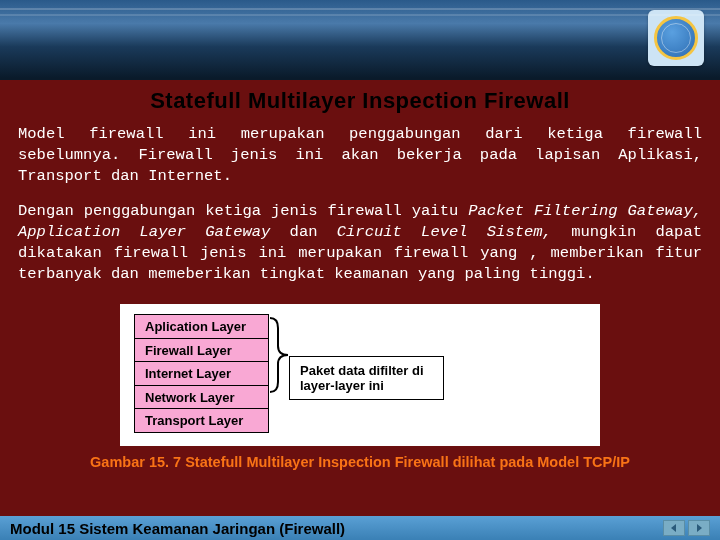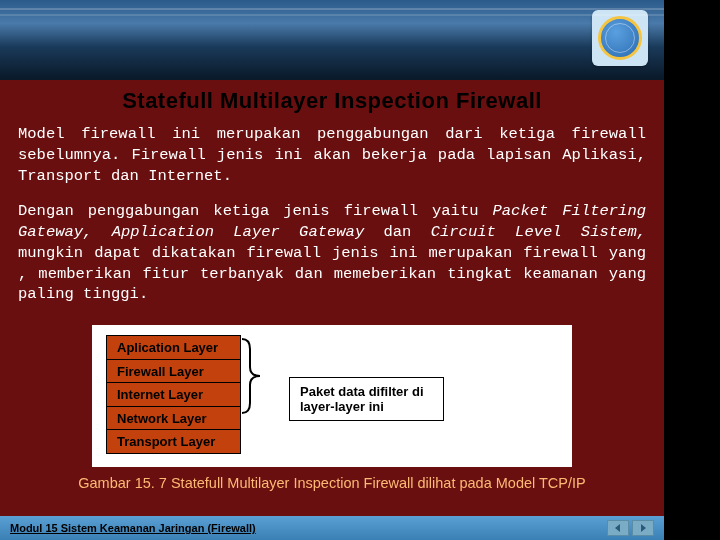--- a/index.html
+++ b/index.html
@@ -1,38 +1,38 @@
 <!DOCTYPE html>
 <html><head>
 <meta charset="utf-8">
 <style>
 * { margin: 0; padding: 0; box-sizing: border-box; }
 body { width: 720px; height: 540px; background: #000; font-family: Arial, sans-serif; overflow: hidden; }
-.slide { width: 664px; height: 540px; background: #fff; position: relative; }
+.slide { width: 720px; height: 540px; background: #fff; position: relative; }
 .header { height: 80px; background: linear-gradient(180deg, #2a5a8a 0%, #4a7aaa 30%, #1a3a5a 60%, #0a1a2a 100%); position: relative; border-bottom: 2px solid #0a1a2a; }
 .header::before { content: ""; position: absolute; top: 8px; left: 0; right: 0; height: 2px; background: rgba(255,255,255,0.2); }
 .header::after { content: ""; position: absolute; top: 14px; left: 0; right: 0; height: 2px; background: rgba(255,255,255,0.15); }
 .logo { position: absolute; right: 16px; top: 10px; width: 56px; height: 56px; background: #cde4f5; border-radius: 6px; display: flex; align-items: center; justify-content: center; box-shadow: 0 1px 3px rgba(0,0,0,0.3); }
 .logo-inner { width: 44px; height: 44px; border-radius: 50%; background: radial-gradient(circle at 40% 35%, #5aa0e0, #2a6ab0); border: 3px solid #f5c542; position: relative; }
 .logo-inner::after { content: ""; position: absolute; inset: 4px; border-radius: 50%; border: 1px solid rgba(255,255,255,0.4); }
 .content-wrap { position: absolute; top: 80px; left: 0; right: 0; bottom: 24px; background: #6a0f0f; padding: 4px; }
 .title { text-align: center; font-size: 22px; font-weight: bold; color: #000; padding: 4px 0 8px; letter-spacing: 0.5px; }
 .body-text { color: #fff; font-size: 15.5px; line-height: 1.35; padding: 2px 14px; text-align: justify; font-family: Liberation Mono, monospace; }
 .body-text p { margin-bottom: 14px; }
 .italic { font-style: italic; }
 .diagram { background: #fff; margin: 4px auto 8px; width: 480px; padding: 10px 14px 14px; position: relative; }
 .diag-row { display: flex; align-items: stretch; }
 .layers { display: flex; flex-direction: column; }
-.layer { border: 1.5px solid #000; padding: 4px 10px; font-size: 13px; font-weight: bold; width: 135px; margin-bottom: -1.5px; background: #c2410c; }
-.filter-box { border: 1.5px solid #000; padding: 6px 10px; font-size: 13px; font-weight: bold; width: 155px; margin-left: 48px; align-self: center; height: 44px; display: flex; align-items: center; line-height: 1.2; margin-top: 10px; }
+.layer { border: 1.5px solid #000; padding: 4px 10px; font-size: 13px; font-weight: bold; width: 135px; margin-bottom: -1.5px; background: #f9a8d4; }
+.filter-box { border: 1.5px solid #000; padding: 6px 10px; font-size: 13px; font-weight: bold; width: 155px; margin-left: 20px; align-self: center; height: 44px; display: flex; align-items: center; line-height: 1.2; margin-top: 10px; }
 .bracket { position: absolute; left: 148px; top: 12px; width: 24px; height: 78px; }
 .bracket svg { width: 24px; height: 78px; }
-.caption { text-align: center; color: #fdba74; font-size: 14.5px; font-weight: normal; margin-top: 6px; }
+.caption { text-align: center; color: #f97316; font-size: 14.5px; font-weight: bold; margin-top: 6px; }
 .footer { position: absolute; bottom: 0; left: 0; right: 0; height: 24px; background: linear-gradient(180deg, #5aa0d5, #3a80b5); display: flex; align-items: center; padding: 0 10px; justify-content: space-between; }
-.footer-text { color: #000; font-size: 11px; font-weight: bold; text-decoration: underline; }
+.footer-text { color: #000; font-size: 15px; font-weight: bold; }
 .nav { display: flex; gap: 3px; }
 .nav-btn { width: 22px; height: 16px; background: #7aadc5; display: flex; align-items: center; justify-content: center; cursor: pointer; border: 1px solid #5a8da5; }
 .nav-btn svg { width: 10px; height: 10px; }
 </style>
 </head>
 <body>
 
 <div class="slide">
   <div class="header">
     <div class="logo">

